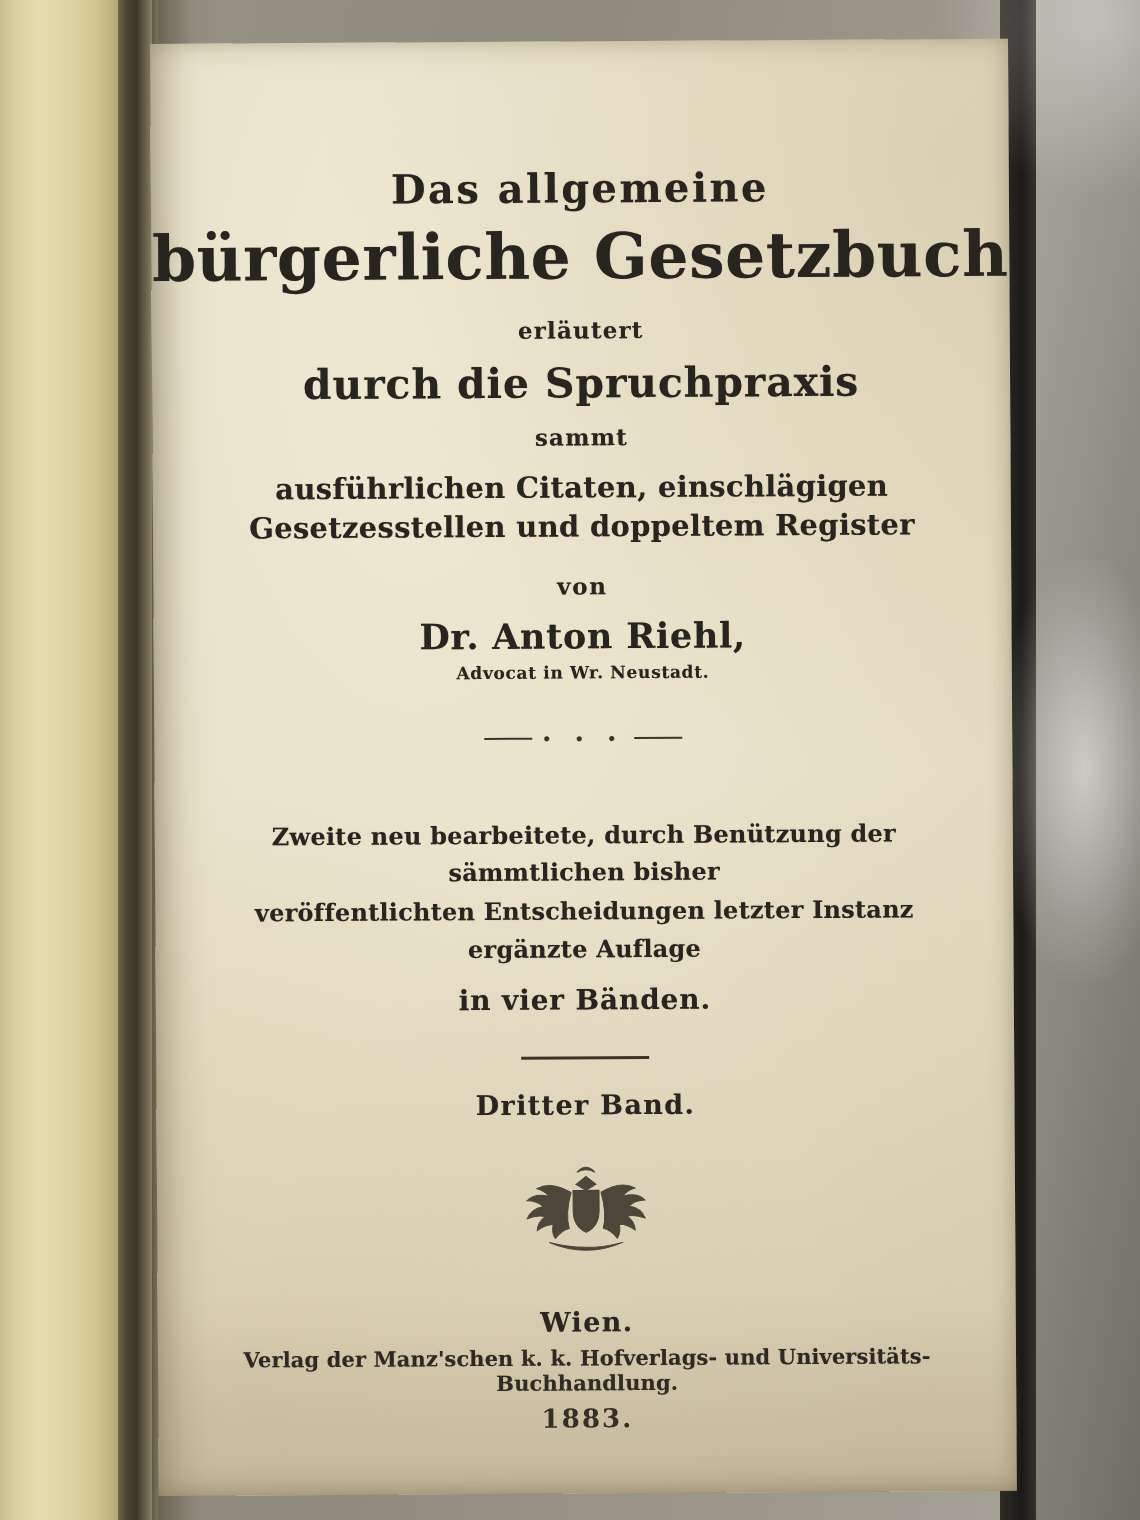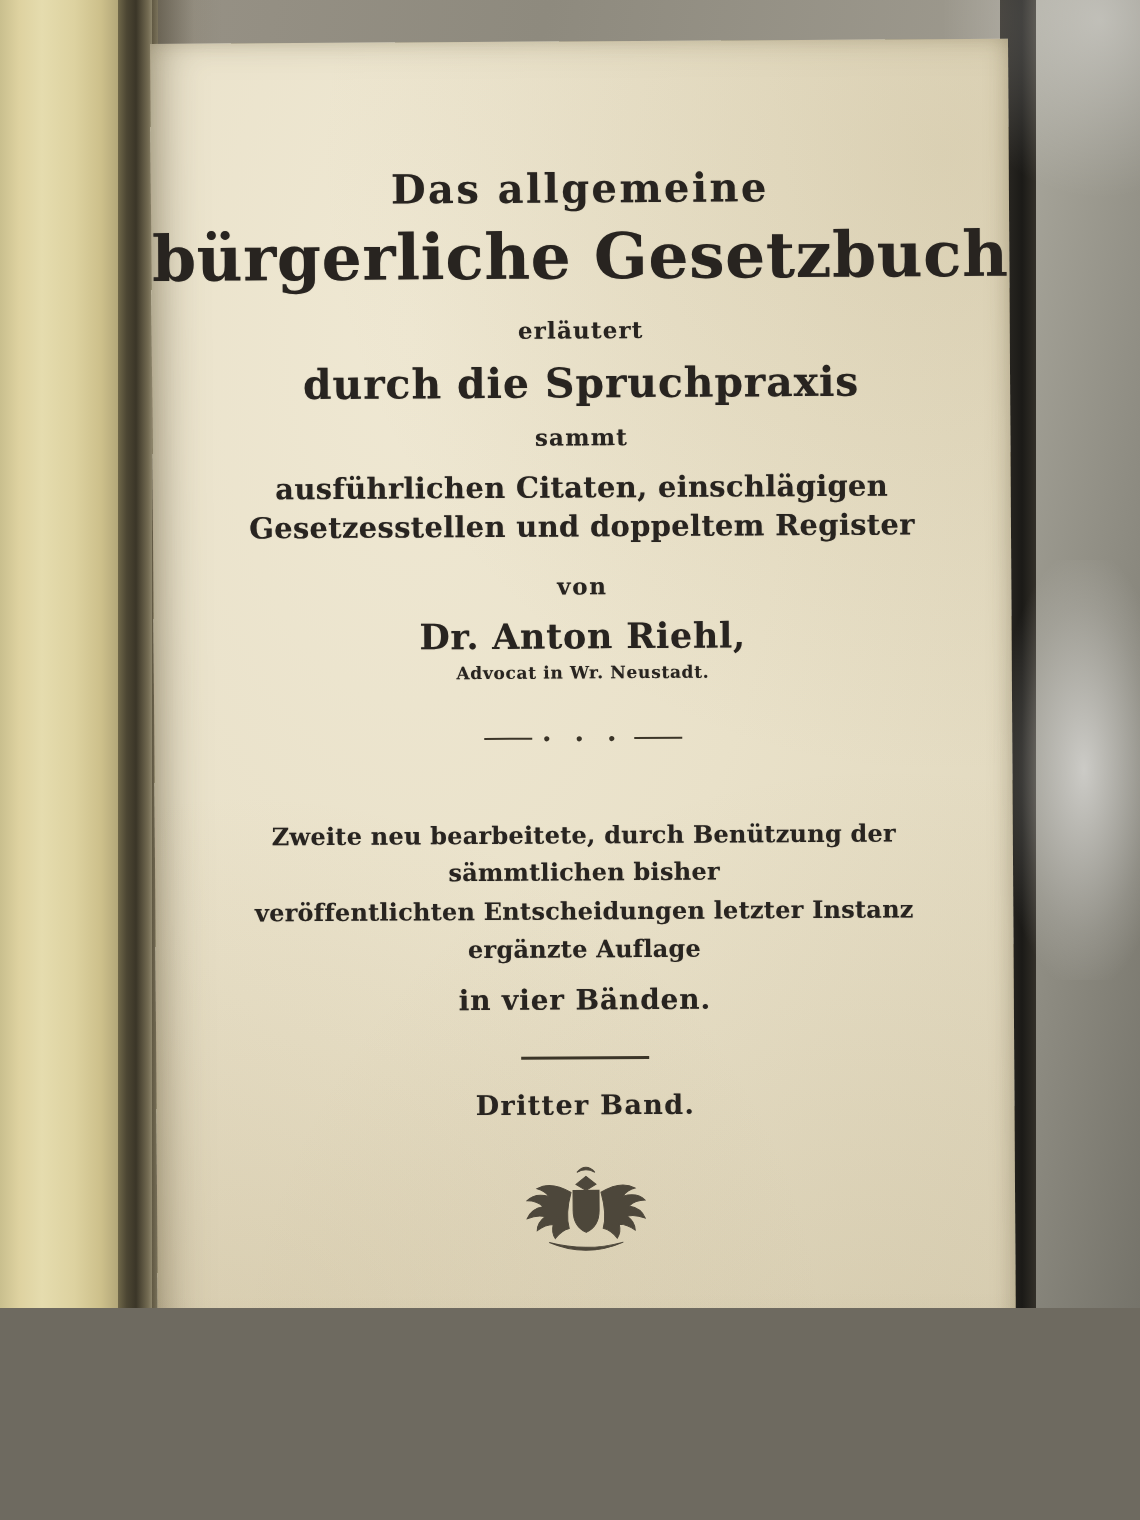--- a/index.html
+++ b/index.html
@@ -3,21 +3,21 @@
 <meta charset="utf-8">
 <style>
   html, body {
     margin: 0;
     padding: 0;
     background: #6e6a60;
   }
   #page {
     position: relative;
     width: 1140px;
-    height: 1308px;
+    height: 1520px;
     overflow: hidden;
     font-family: "DejaVu Serif", serif;
     background: #8d8a80;
   }
 
   
   .photo-bg {
     position: absolute;
     inset: 0;
     background:

